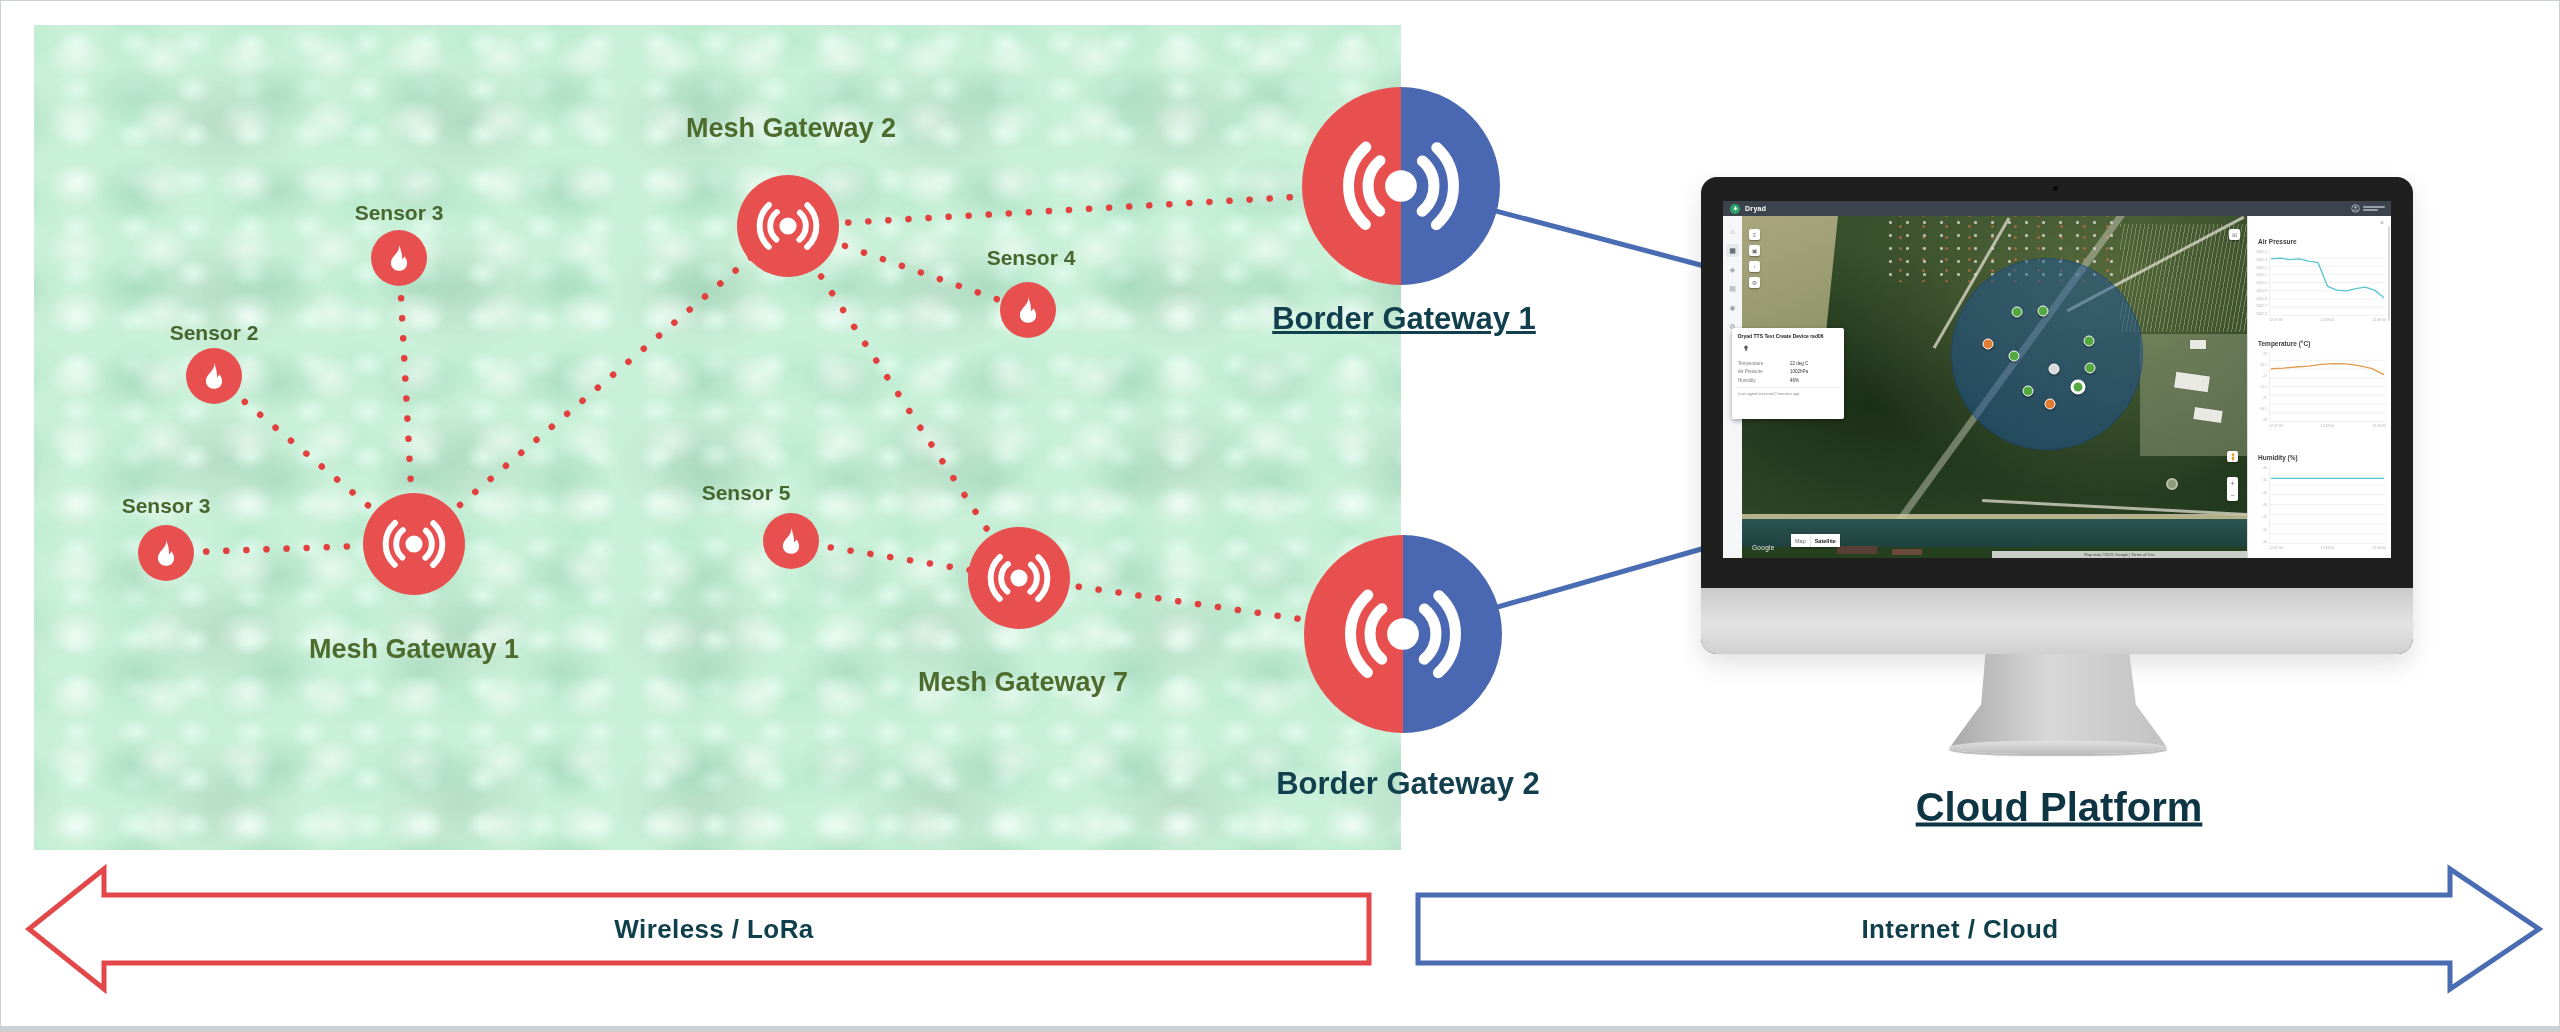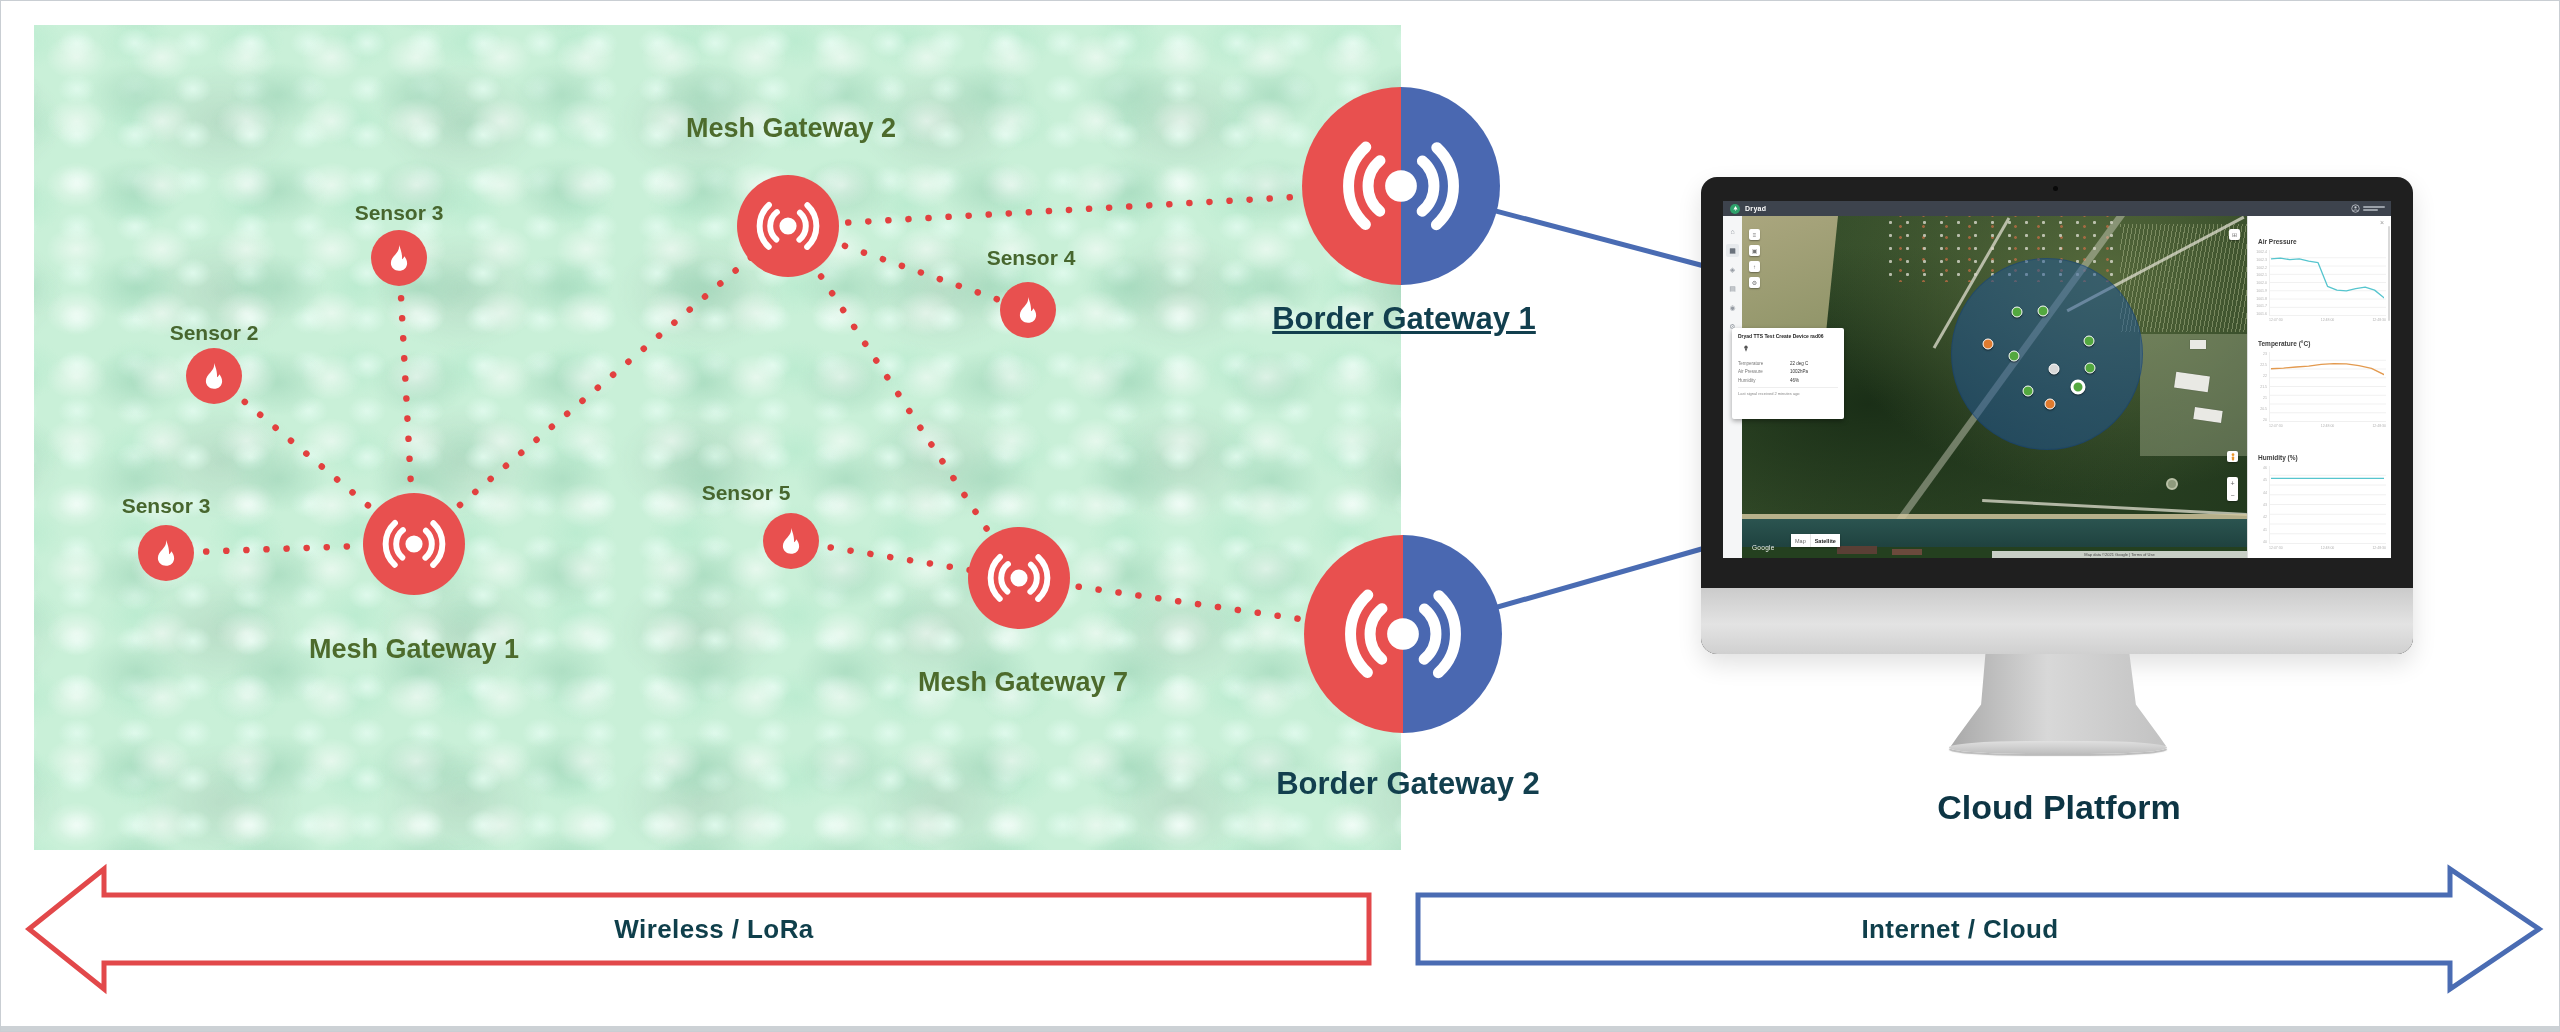--- a/index.html
+++ b/index.html
@@ -23,21 +23,21 @@
 
   
   .node{display:flex;align-items:center;justify-content:center;border-radius:50%;z-index:3;}
   .sensor{width:56px;height:56px;background:#e8504f;}
   .mesh{width:102px;height:102px;background:#e8504f;}
   .border-gw{width:198px;height:198px;background:linear-gradient(90deg,#e8504f 50%,#4a68b1 50%);}
   .node-label{z-index:3;font-weight:bold;}
   .sensor-label{font-size:21px;color:#47662e;}
   .mesh-label{font-size:27px;color:#4d6b2c;}
   .bgw-label{font-size:31px;color:#123f4e;}
-  .cloud-label{font-size:34px;color:#0d3544;}
+  .cloud-label{font-size:40px;color:#0d3544;text-decoration:underline;}
   .wifi-arc{fill:none;stroke:#ffffff;stroke-linecap:round;}
   .arc1{stroke-width:9;stroke-dasharray:47.12 37.7;stroke-dashoffset:23.56;}
   .arc2{stroke-width:9;stroke-dasharray:71.29 63.8;stroke-dashoffset:35.65;}
 
   
   .monitor-body{left:1700px;top:176px;width:712px;height:477px;background:#1f1f1f;
     border-radius:16px;z-index:2;box-shadow:0 10px 24px rgba(0,0,0,.12);}
   .monitor-chin{left:0;top:411px;width:712px;height:66px;border-radius:0 0 16px 16px;
     background:linear-gradient(180deg,#cbcbcb,#e3e3e3 55%,#d0d0d0);}
   .camera{left:352px;top:9px;width:5px;height:5px;border-radius:50%;background:#090909;}

